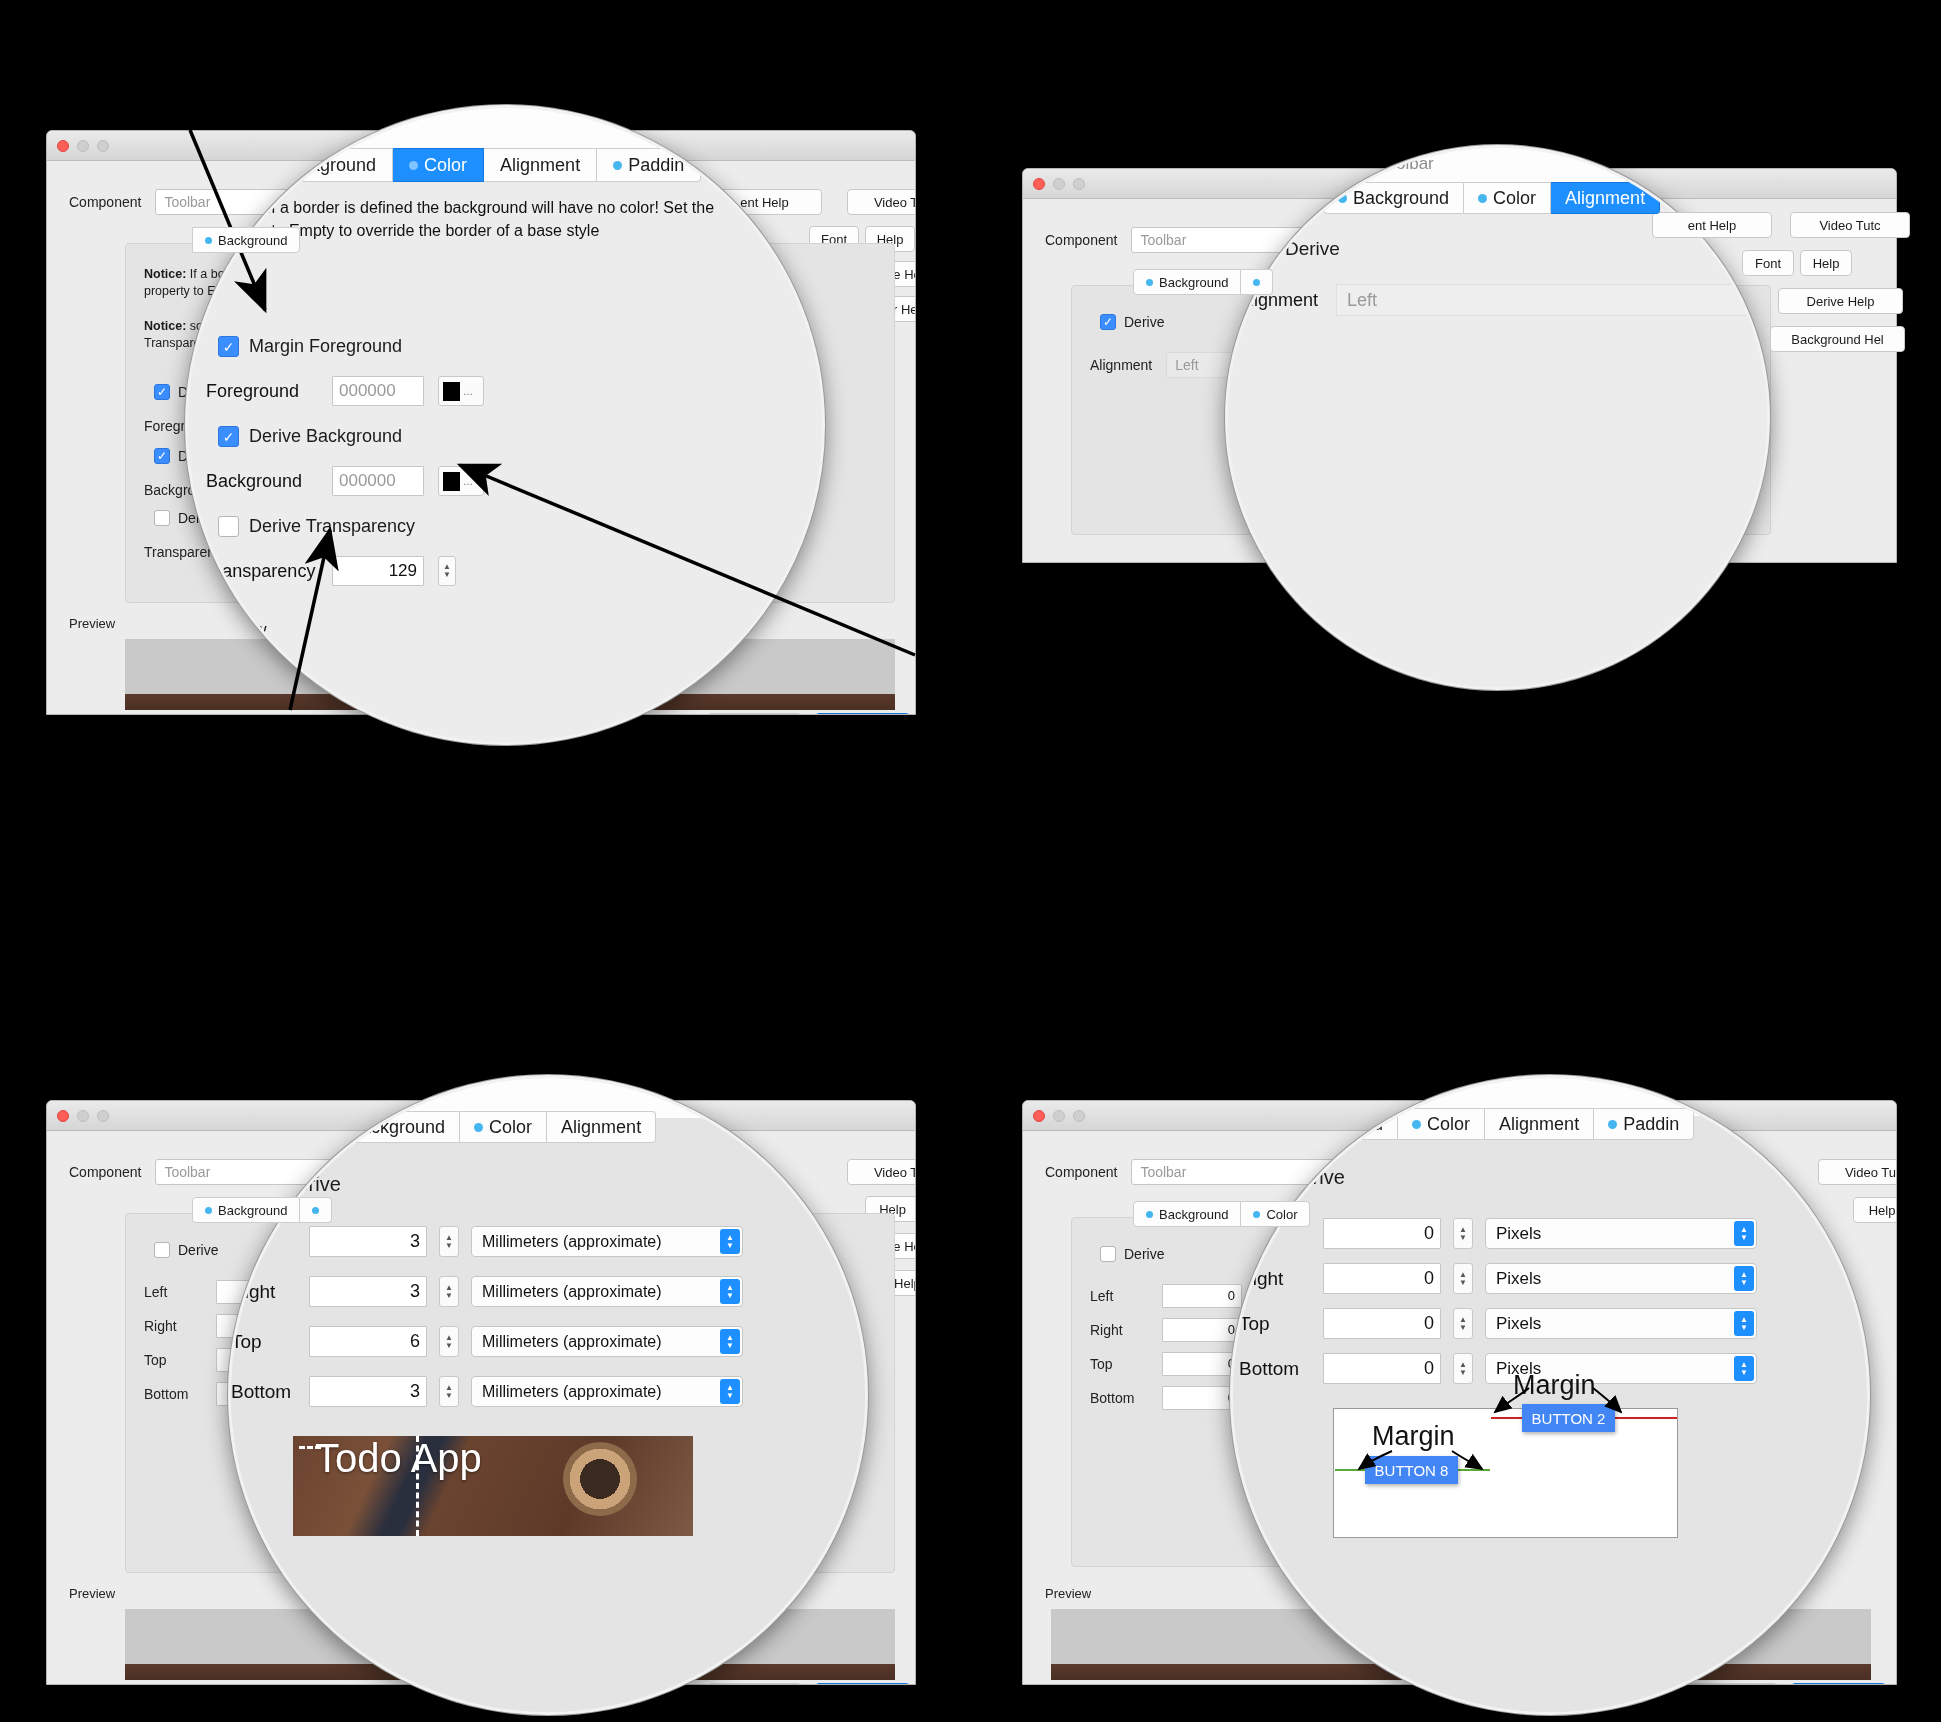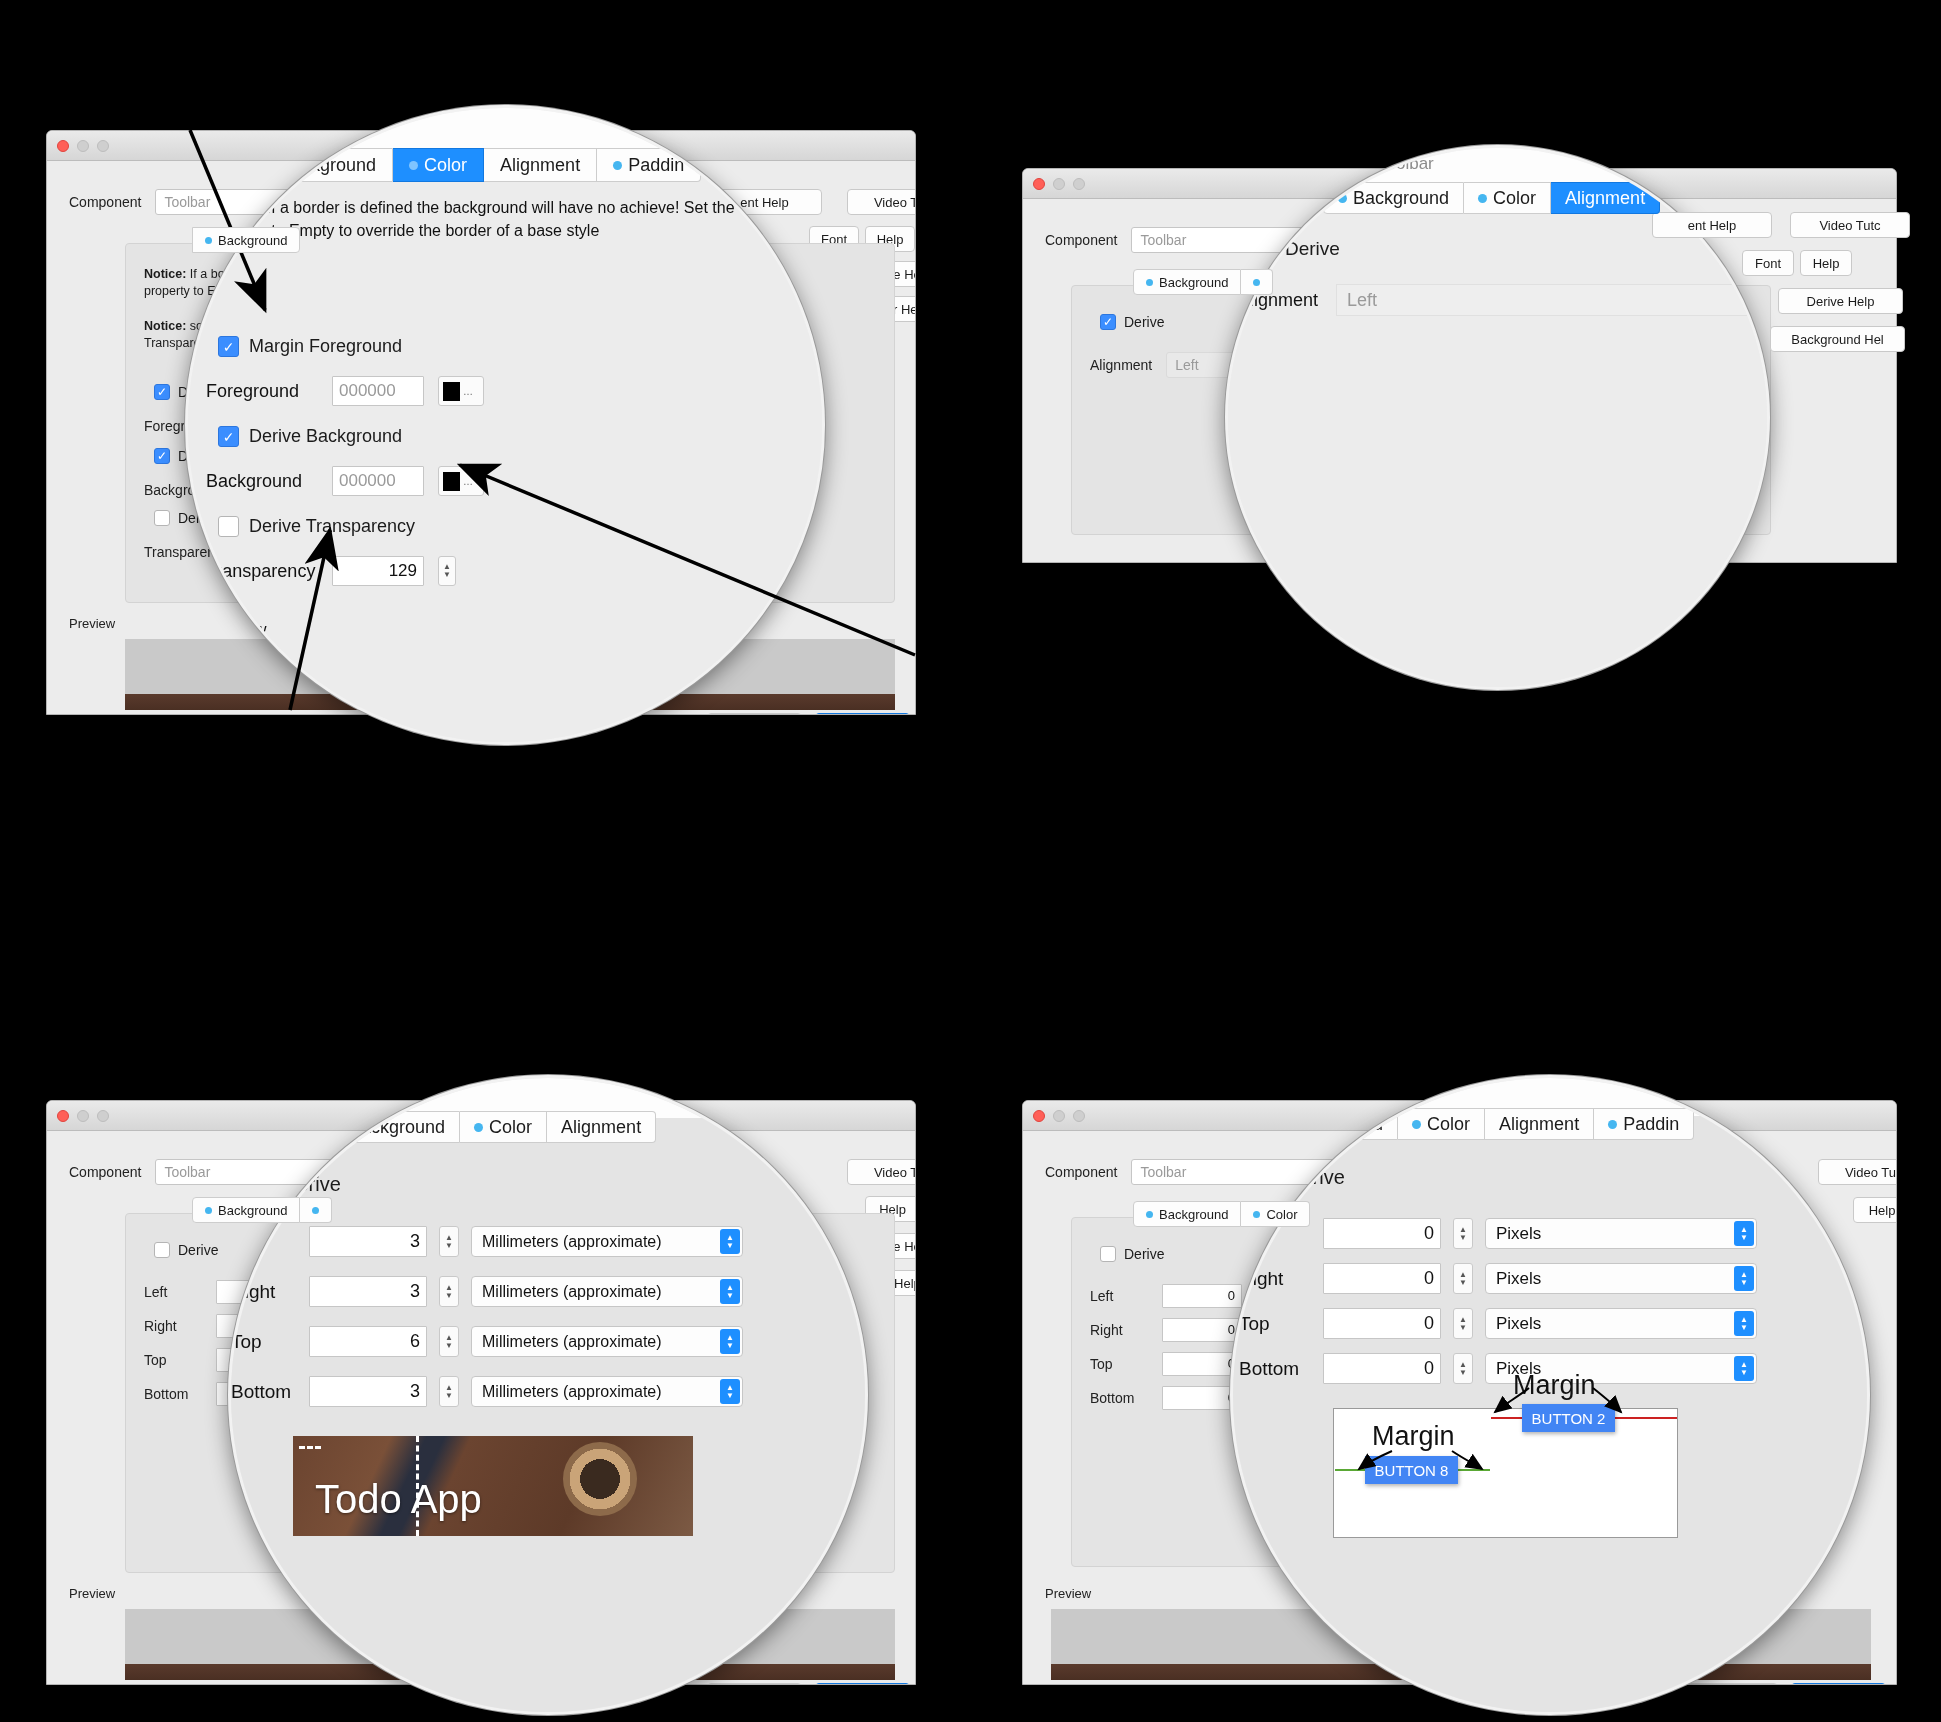--- a/index.html
+++ b/index.html
@@ -116,21 +116,21 @@
     box-shadow:0 0 0 1px #9a9a9a, 0 6px 22px rgba(0,0,0,.45);
   }
   .mag-inner { position:absolute; inset:0; }
 
   .arrow-svg { position:absolute; left:0; top:0; pointer-events:none; }
 
   .todo-hero {
     position:absolute; overflow:hidden;
     background:
       linear-gradient(115deg,#6b4430 0%,#7a5038 22%,#2a2f3e 30%,#2a2f3e 34%,#6b4430 40%,#5d3a28 70%,#7c5a44 100%);
-    display:flex; align-items:flex-end;
+    display:flex; align-items:flex-start;
   }
   .todo-hero .cup {
     position:absolute; right:14%; top:6%; width:74px; height:74px; border-radius:50%;
     background:radial-gradient(circle at 50% 50%, #3a2a1f 0 38%, #caa478 38% 58%, #8d6a4a 58% 100%);
   }
   .todo-hero .txt {
     position:relative; color:#fff; font-size:40px; font-weight:300;
     padding:0 0 14px 22px; text-shadow:0 1px 3px rgba(0,0,0,.5);
   }
 
@@ -232,21 +232,21 @@
         <div class="tab" style="height:34px; font-size:18px; padding:0 16px;">
           <span>Alignment</span>
         </div>
         <div class="tab" style="height:34px; font-size:18px; padding:0 16px;">
           <span class="dot" style="width:9px;height:9px;"></span>
           <span>Paddin</span>
         </div>
       </div>
 
       <div style="position:absolute; left:20px; top:88px; width:600px; font-size:16px; line-height:1.45; color:#111;">
-        <b>Notice:</b><span> If a border is defined the background will have no achieve! Set the</span><br>
+        <b>Notice:</b><span> If a border is defined the background will have no color! Set the</span><br>
         <span>property to Empty to override the border of a base style</span>
       </div>
 
       <div class="chk" style="position:absolute; left:30px; top:228px; font-size:18px; gap:10px;">
         <span class="box on" style="width:21px;height:21px;font-size:14px;">✓</span>
         <span>Margin Foreground</span>
       </div>
 
       <div style="position:absolute; left:18px; top:268px; display:flex; align-items:center; gap:14px;">
         <div style="font-size:18px; color:#111; width:112px;">Foreground</div>

